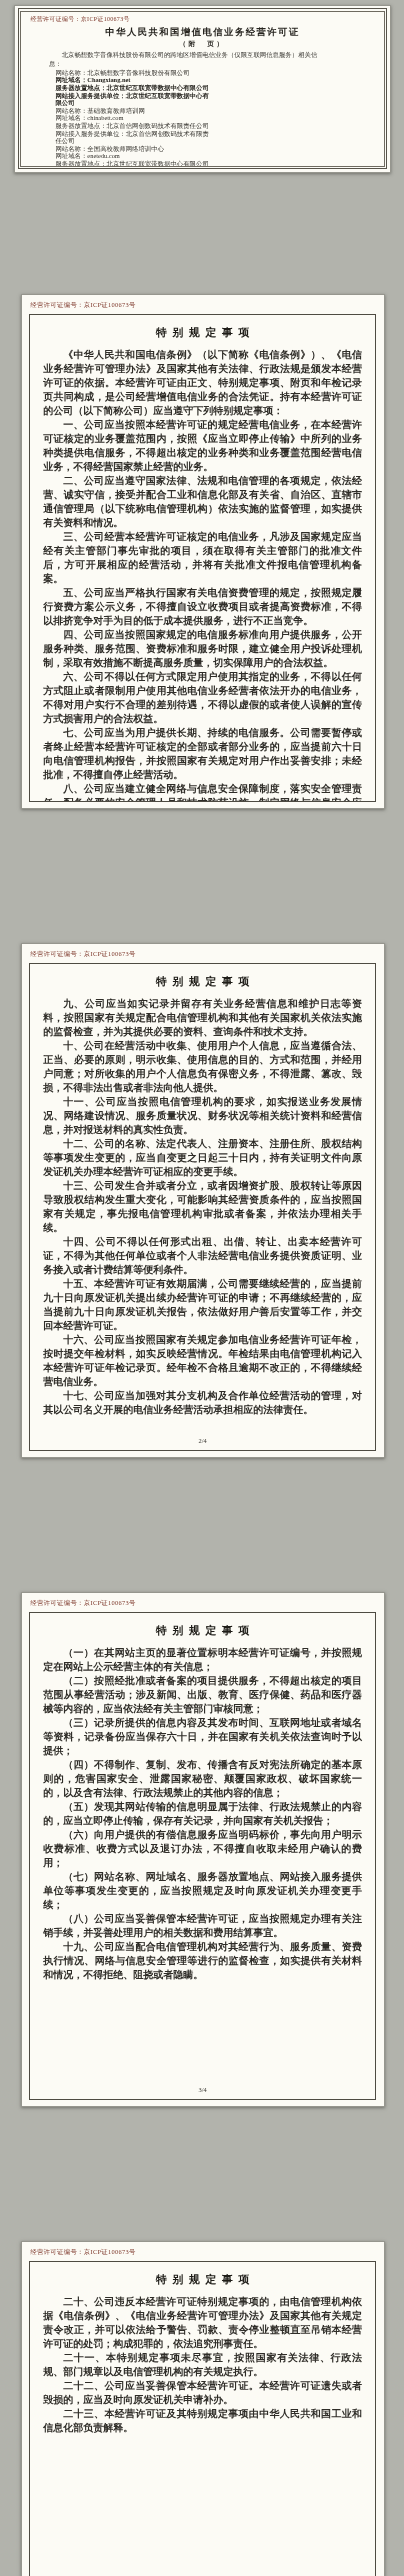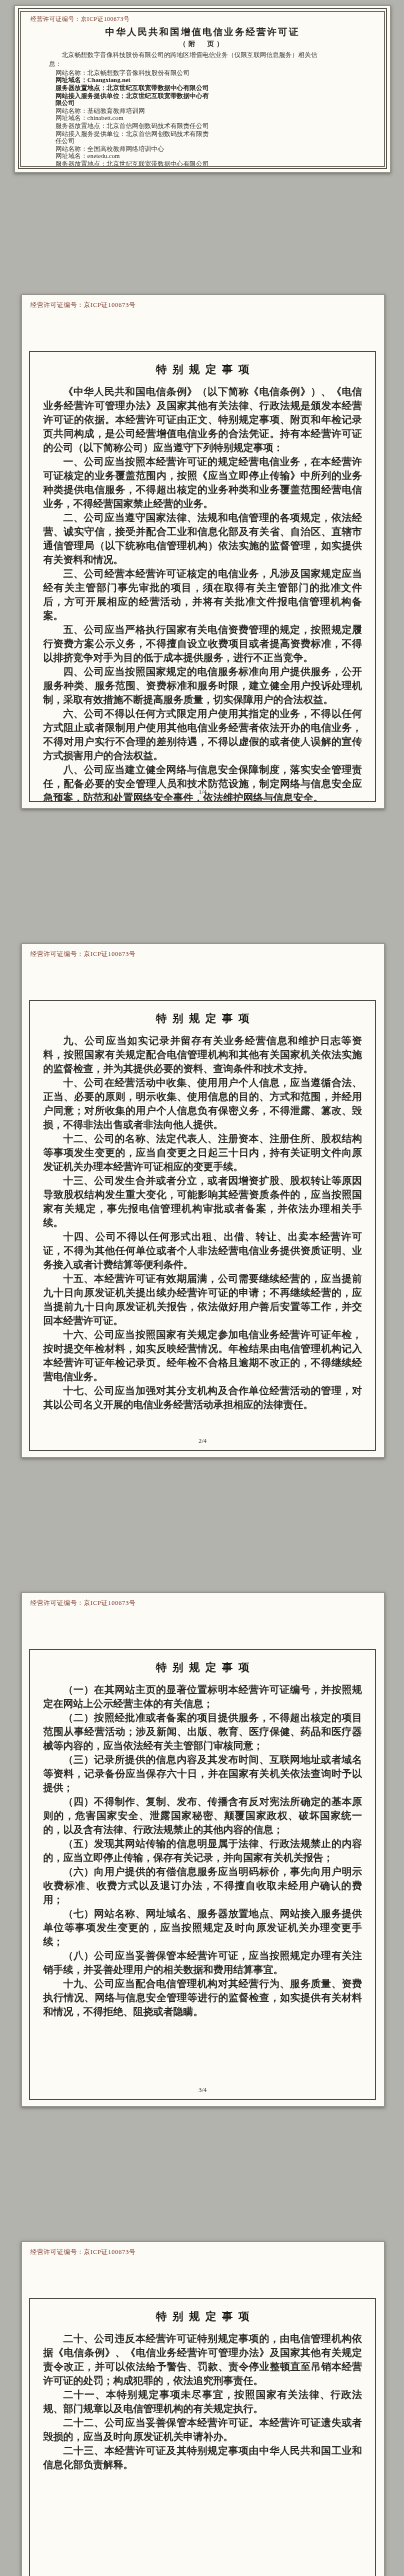--- a/index.html
+++ b/index.html
@@ -25,21 +25,21 @@
   .cert-title { text-align:center; font-size:9.3px; font-weight:bold; letter-spacing:1.5px; color:#26241f; margin-top:1.5px; }
   .cert-sub { text-align:center; font-size:6.7px; font-weight:bold; letter-spacing:2.6px; color:#26241f; margin-top:1px; }
   .intro { font-size:6.4px; line-height:8.2px; text-indent:2em; color:#33312c; margin:2.6px 0 1px 18.5px; width:270px; }
   .entries { margin:1px 0 0 25px; width:158px; }
   .entry { font-size:6.4px; line-height:7.6px; color:#34322d; }
   .entry.bold { font-weight:bold; color:#26241f; }
   
   .spec-sheet { left:20.6px; width:364px; height:515px; padding:5.2px 7.2px 6.2px; display:flex; flex-direction:column; }
   #spec1 { top:294px; } #spec2 { top:943px; } #spec3 { top:1592px; } #spec4 { top:2241px; }
   .spec-header { font-size:6.4px; color:#7d372a; margin:1px 0 3.6px 1.5px; letter-spacing:0.3px; }
-  .spec-box { flex:1; border:1px solid #4e4b42; padding:8.2px 13.4px 23px; position:relative; overflow:hidden;margin-top:37px; }
+  .spec-box { flex:1; border:1px solid #4e4b42; padding:8.2px 13.4px 23px; position:relative; overflow:hidden; }
   .spec-title { text-align:center; font-size:10.8px; font-weight:bold; letter-spacing:5.7px; text-indent:5.7px; color:#1f1d18; margin:3.1px 0 8.2px; }
   .paras p { font-size:10px; line-height:14px; text-align:justify; text-indent:2em; color:#2f2d28;font-weight:bold; }
   .page-no { position:absolute; bottom:6.2px; left:0; right:0; text-align:center; font-size:6.4px; color:#3a3832; }
 </style>
 </head>
 <body>
 
 <div class="sheet" id="page1">
   <div class="frame">
     <div class="frame-inner">
@@ -74,35 +74,37 @@
   <div class="spec-box">
     <div class="spec-title">特别规定事项</div>
     <div class="paras">
         <p>《中华人民共和国电信条例》（以下简称《电信条例》）、《电信业务经营许可管理办法》及国家其他有关法律、行政法规是颁发本经营许可证的依据。本经营许可证由正文、特别规定事项、附页和年检记录页共同构成，是公司经营增值电信业务的合法凭证。持有本经营许可证的公司（以下简称公司）应当遵守下列特别规定事项：</p>
         <p>一、公司应当按照本经营许可证的规定经营电信业务，在本经营许可证核定的业务覆盖范围内，按照《应当立即停止传输》中所列的业务种类提供电信服务，不得超出核定的业务种类和业务覆盖范围经营电信业务，不得经营国家禁止经营的业务。</p>
         <p>二、公司应当遵守国家法律、法规和电信管理的各项规定，依法经营、诚实守信，接受并配合工业和信息化部及有关省、自治区、直辖市通信管理局（以下统称电信管理机构）依法实施的监督管理，如实提供有关资料和情况。</p>
         <p>三、公司经营本经营许可证核定的电信业务，凡涉及国家规定应当经有关主管部门事先审批的项目，须在取得有关主管部门的批准文件后，方可开展相应的经营活动，并将有关批准文件报电信管理机构备案。</p>
         <p>五、公司应当严格执行国家有关电信资费管理的规定，按照规定履行资费方案公示义务，不得擅自设立收费项目或者提高资费标准，不得以排挤竞争对手为目的低于成本提供服务，进行不正当竞争。</p>
         <p>四、公司应当按照国家规定的电信服务标准向用户提供服务，公开服务种类、服务范围、资费标准和服务时限，建立健全用户投诉处理机制，采取有效措施不断提高服务质量，切实保障用户的合法权益。</p>
         <p>六、公司不得以任何方式限定用户使用其指定的业务，不得以任何方式阻止或者限制用户使用其他电信业务经营者依法开办的电信业务，不得对用户实行不合理的差别待遇，不得以虚假的或者使人误解的宣传方式损害用户的合法权益。</p>
+        <p>七、公司应当为用户提供长期、持续的电信服务。公司需要暂停或者终止经营本经营许可证核定的全部或者部分业务的，应当提前六十日向电信管理机构报告，并按照国家有关规定对用户作出妥善安排；未经批准，不得擅自停止经营活动。</p>
         <p>八、公司应当建立健全网络与信息安全保障制度，落实安全管理责任，配备必要的安全管理人员和技术防范设施，制定网络与信息安全应急预案，防范和处置网络安全事件，依法维护网络与信息安全。</p>
       </div>
     <div class="page-no">1/4</div>
   </div>
 </div>
 
 <div class="sheet spec-sheet" id="spec2">
   <div class="spec-header">
     <span>经营许可证编号：</span><span>京ICP证100673号</span>
   </div>
   <div class="spec-box">
     <div class="spec-title">特别规定事项</div>
     <div class="paras">
         <p>九、公司应当如实记录并留存有关业务经营信息和维护日志等资料，按照国家有关规定配合电信管理机构和其他有关国家机关依法实施的监督检查，并为其提供必要的资料、查询条件和技术支持。</p>
         <p>十、公司在经营活动中收集、使用用户个人信息，应当遵循合法、正当、必要的原则，明示收集、使用信息的目的、方式和范围，并经用户同意；对所收集的用户个人信息负有保密义务，不得泄露、篡改、毁损，不得非法出售或者非法向他人提供。</p>
+        <p>十一、公司应当按照电信管理机构的要求，如实报送业务发展情况、网络建设情况、服务质量状况、财务状况等相关统计资料和经营信息，并对报送材料的真实性负责。</p>
         <p>十二、公司的名称、法定代表人、注册资本、注册住所、股权结构等事项发生变更的，应当自变更之日起三十日内，持有关证明文件向原发证机关办理本经营许可证相应的变更手续。</p>
         <p>十三、公司发生合并或者分立，或者因增资扩股、股权转让等原因导致股权结构发生重大变化，可能影响其经营资质条件的，应当按照国家有关规定，事先报电信管理机构审批或者备案，并依法办理相关手续。</p>
         <p>十四、公司不得以任何形式出租、出借、转让、出卖本经营许可证，不得为其他任何单位或者个人非法经营电信业务提供资质证明、业务接入或者计费结算等便利条件。</p>
         <p>十五、本经营许可证有效期届满，公司需要继续经营的，应当提前九十日向原发证机关提出续办经营许可证的申请；不再继续经营的，应当提前九十日向原发证机关报告，依法做好用户善后安置等工作，并交回本经营许可证。</p>
         <p>十六、公司应当按照国家有关规定参加电信业务经营许可证年检，按时提交年检材料，如实反映经营情况。年检结果由电信管理机构记入本经营许可证年检记录页。经年检不合格且逾期不改正的，不得继续经营电信业务。</p>
         <p>十七、公司应当加强对其分支机构及合作单位经营活动的管理，对其以公司名义开展的电信业务经营活动承担相应的法律责任。</p>
       </div>
     <div class="page-no">2/4</div>
   </div>
 </div>

